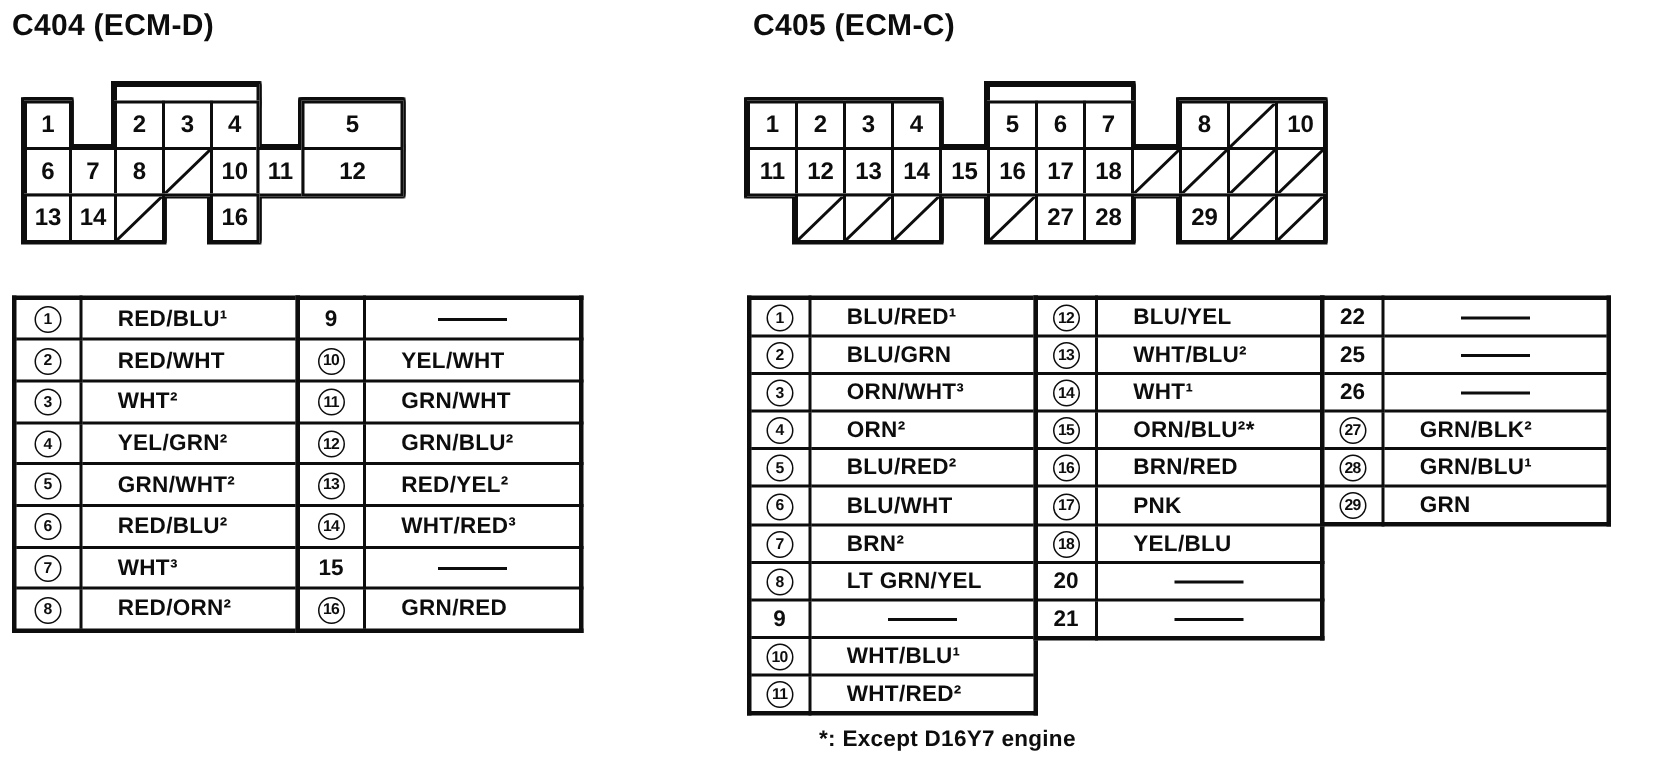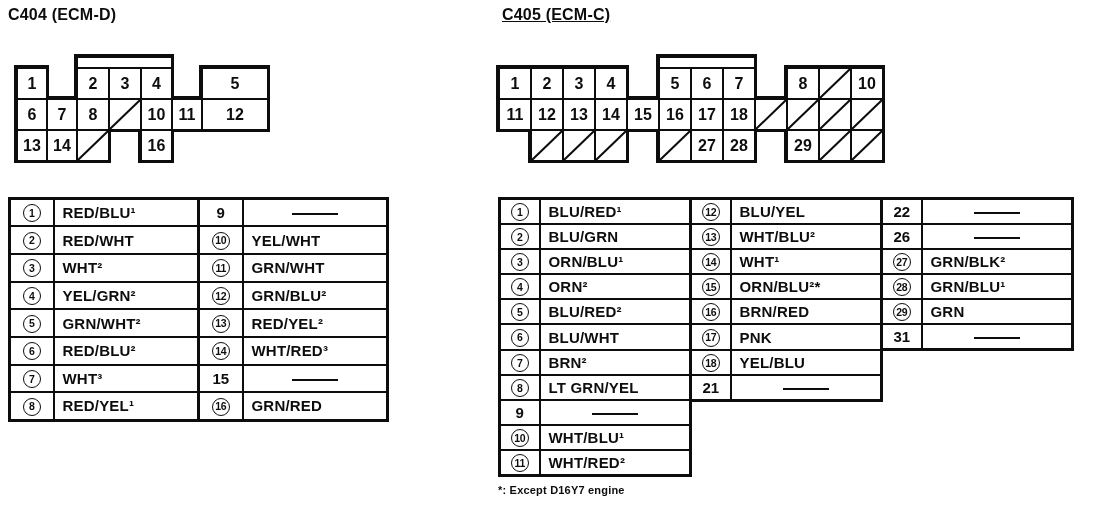--- a/index.html
+++ b/index.html
@@ -3,21 +3,21 @@
 <meta charset="utf-8">
 <style>
   * { margin:0; padding:0; box-sizing:border-box; }
   html,body { background:#fff; }
   body {
     position:relative; width:1104px; height:508px; overflow:hidden;
     font-family:"Liberation Sans","DejaVu Sans",sans-serif;
     font-weight:700; color:#0d0d0d;
   }
   .abs { position:absolute; }
-  .title { font-size:16px; letter-spacing:0.2px; white-space:nowrap; }
+  .title { font-size:20px; letter-spacing:0.2px; white-space:nowrap; }
 
   
   .connector {
     position:absolute;
     filter: drop-shadow(1.5px 0 #0d0d0d) drop-shadow(-1.5px 0 #0d0d0d)
             drop-shadow(0 1.5px #0d0d0d) drop-shadow(0 -1.5px #0d0d0d);
   }
   .gcell {
     position:absolute; border:2px solid #0d0d0d; background:#fff;
     display:flex; align-items:center; justify-content:center;
@@ -27,29 +27,29 @@
   .gcell line { stroke:#0d0d0d; stroke-width:2; vector-effect:non-scaling-stroke; }
   .gtab { position:absolute; border:2px solid #0d0d0d; background:#fff; }
 
   
   .tblgroup { position:absolute; display:flex; align-items:flex-start; }
   .ptable { display:table; border-collapse:collapse; background:#fff; border:3px solid #0d0d0d; }
   .ptable + .ptable { margin-left:-3px; }
   .prow { display:table-row; height:var(--rowh); }
   .pcell { display:table-cell; border:2px solid #0d0d0d; vertical-align:middle; }
   .pcell.pin { width:var(--pinw); min-width:var(--pinw); text-align:center; font-size:15px; }
-  .pcell.clr { width:var(--clrw); min-width:var(--clrw); padding-left:8px; font-size:15px; letter-spacing:0.2px; white-space:nowrap; }
+  .pcell.clr { width:var(--clrw); min-width:var(--clrw); padding-left:24px; font-size:15px; letter-spacing:0.2px; white-space:nowrap; }
   .pcell.clr.empty { text-align:center; padding-left:0; }
   .circ {
     display:inline-flex; align-items:center; justify-content:center;
     width:18px; height:18px; border:1.7px solid #0d0d0d; border-radius:50%;
     font-size:10.5px; letter-spacing:-0.4px; line-height:1;
   }
   .dash { display:inline-block; width:46px; height:0; border-top:2px solid #0d0d0d; vertical-align:middle; }
-  .footnote { font-size:11px; letter-spacing:0.2px; white-space:nowrap; }
+  .footnote { font-size:15px; letter-spacing:0.2px; white-space:nowrap;margin-left:48px; }
 </style>
 </head>
 <body>
 
 <section>
   <h2 class="abs title" style="left:8px; top:6px;">C404 (ECM-D)</h2>
   <div id="grid-c404" class="connector" style="left: 16px; top: 56px; width: 253px; height: 106px;">
       <div class="gtab" style="left: 60px; top: 0px; width: 97px; height: 15px;"></div>
       <div class="gcell" style="left: 0px; top: 11px; width: 32px; height: 33px;">1</div>
       <div class="gcell" style="left: 60px; top: 11px; width: 34px; height: 33px;">2</div>
@@ -101,21 +101,21 @@
         <div class="prow">
           <div class="pcell pin"><span class="circ">6</span></div>
           <div class="pcell clr">RED/BLU²</div>
         </div>
         <div class="prow">
           <div class="pcell pin"><span class="circ">7</span></div>
           <div class="pcell clr">WHT³</div>
         </div>
         <div class="prow">
           <div class="pcell pin"><span class="circ">8</span></div>
-          <div class="pcell clr">RED/YEL¹</div>
+          <div class="pcell clr">RED/ORN²</div>
         </div>
       </div>
       <div class="ptable">
         <div class="prow">
           <div class="pcell pin">9</div>
           <div class="pcell clr empty"><span class="dash"></span></div>
         </div>
         <div class="prow">
           <div class="pcell pin"><span class="circ">10</span></div>
           <div class="pcell clr">YEL/WHT</div>
@@ -142,21 +142,21 @@
         </div>
         <div class="prow">
           <div class="pcell pin"><span class="circ">16</span></div>
           <div class="pcell clr">GRN/RED</div>
         </div>
       </div>
     </div>
 </section>
 
 <section>
-  <h2 class="abs title" style="left:502px; top:6px;text-decoration:underline;">C405 (ECM-C)</h2>
+  <h2 class="abs title" style="left:502px; top:6px;">C405 (ECM-C)</h2>
   <div id="grid-c405" class="connector" style="left: 498px; top: 56px; width: 386px; height: 106px;">
       <div class="gtab" style="left: 160px; top: 0px; width: 98px; height: 15px;"></div>
       <div class="gcell" style="left: 0px; top: 11px; width: 34px; height: 33px;">1</div>
       <div class="gcell" style="left: 32px; top: 11px; width: 34px; height: 33px;">2</div>
       <div class="gcell" style="left: 64px; top: 11px; width: 34px; height: 33px;">3</div>
       <div class="gcell" style="left: 96px; top: 11px; width: 34px; height: 33px;">4</div>
       <div class="gcell" style="left: 160px; top: 11px; width: 34px; height: 33px;">5</div>
       <div class="gcell" style="left: 192px; top: 11px; width: 34px; height: 33px;">6</div>
       <div class="gcell" style="left: 224px; top: 11px; width: 34px; height: 33px;">7</div>
       <div class="gcell" style="left: 288px; top: 11px; width: 34px; height: 33px;">8</div>
@@ -233,21 +233,21 @@
         <div class="prow">
           <div class="pcell pin"><span class="circ">1</span></div>
           <div class="pcell clr">BLU/RED¹</div>
         </div>
         <div class="prow">
           <div class="pcell pin"><span class="circ">2</span></div>
           <div class="pcell clr">BLU/GRN</div>
         </div>
         <div class="prow">
           <div class="pcell pin"><span class="circ">3</span></div>
-          <div class="pcell clr">ORN/BLU¹</div>
+          <div class="pcell clr">ORN/WHT³</div>
         </div>
         <div class="prow">
           <div class="pcell pin"><span class="circ">4</span></div>
           <div class="pcell clr">ORN²</div>
         </div>
         <div class="prow">
           <div class="pcell pin"><span class="circ">5</span></div>
           <div class="pcell clr">BLU/RED²</div>
         </div>
         <div class="prow">
@@ -298,45 +298,49 @@
         </div>
         <div class="prow">
           <div class="pcell pin"><span class="circ">17</span></div>
           <div class="pcell clr">PNK</div>
         </div>
         <div class="prow">
           <div class="pcell pin"><span class="circ">18</span></div>
           <div class="pcell clr">YEL/BLU</div>
         </div>
         <div class="prow">
+          <div class="pcell pin">20</div>
+          <div class="pcell clr empty"><span class="dash"></span></div>
+        </div>
+        <div class="prow">
           <div class="pcell pin">21</div>
           <div class="pcell clr empty"><span class="dash"></span></div>
         </div>
       </div>
       <div class="ptable">
         <div class="prow">
           <div class="pcell pin">22</div>
+          <div class="pcell clr empty"><span class="dash"></span></div>
+        </div>
+        <div class="prow">
+          <div class="pcell pin">25</div>
           <div class="pcell clr empty"><span class="dash"></span></div>
         </div>
         <div class="prow">
           <div class="pcell pin">26</div>
           <div class="pcell clr empty"><span class="dash"></span></div>
         </div>
         <div class="prow">
           <div class="pcell pin"><span class="circ">27</span></div>
           <div class="pcell clr">GRN/BLK²</div>
         </div>
         <div class="prow">
           <div class="pcell pin"><span class="circ">28</span></div>
           <div class="pcell clr">GRN/BLU¹</div>
         </div>
         <div class="prow">
           <div class="pcell pin"><span class="circ">29</span></div>
           <div class="pcell clr">GRN</div>
-        </div>
-        <div class="prow">
-          <div class="pcell pin">31</div>
-          <div class="pcell clr empty"><span class="dash"></span></div>
         </div>
       </div>
     </div>
   <div class="abs footnote" style="left:498px; top:484px;">*: Except D16Y7 engine</div>
 </section>
 
 </body></html>

